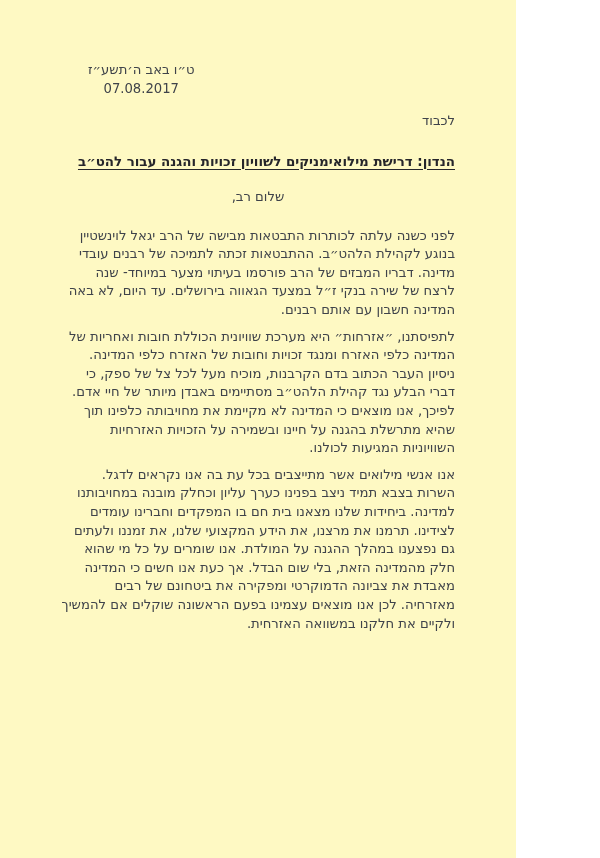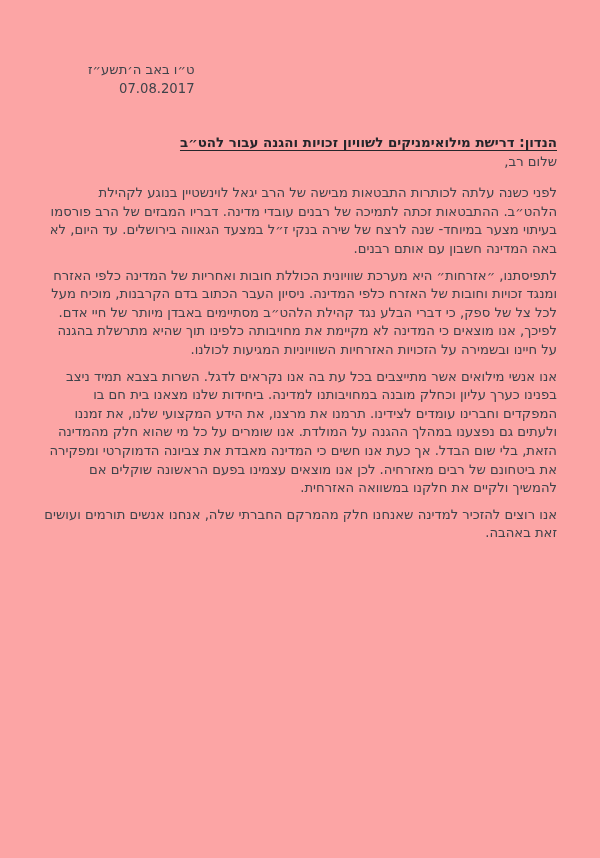--- a/index.html
+++ b/index.html
@@ -5,88 +5,89 @@
   html, body {
     margin: 0;
     padding: 0;
     width: 600px;
     height: 858px;
     background: #ffffff;
     overflow: hidden;
   }
   .page {
     position: relative;
-    width: 600px;
+    width: 516px;
     height: 858px;
-    background: #fca5a5;
+    background: #fef9c3;
     direction: rtl;
     font-family: "DejaVu Sans", sans-serif;
     color: #3f434a;
     font-size: 13.2px;
     line-height: 18.6px;
     box-sizing: border-box;
-    padding: 0 43px;
+    padding: 0 61px;
   }
   .date-block {
     position: absolute;
     left: 88px;
     top: 60px;
     direction: rtl;
     text-align: left;
     white-space: nowrap;
     font-size: 13.2px;
     line-height: 19px;
   }
   .date-greg {
     direction: ltr;
-    text-align: right;
+    text-align: center;
   }
   .recipient {
     padding-top: 112px;
     text-align: right;
     line-height: 18.5px;
   }
   .subject {
     margin-top: 22px;
     text-align: right;
     font-weight: bold;
     color: #26262b;
     text-decoration: underline;
     text-underline-offset: 3px;
     font-size: 13.4px;
   }
   .greeting {
-    text-align: right;
+    margin-top: 17px;
+    text-align: center;
   }
   .body-text {
-    margin-top: 13px;
+    margin-top: 20px;
   }
   .para {
     margin: 0 0 8px 0;
     text-align: right;
     direction: rtl;
   }
 </style>
 </head>
 <body>
 
 <div class="page">
 
   <div class="date-block">
     <div>ט״ו באב ה׳תשע״ז</div>
     <div class="date-greg">07.08.2017</div>
   </div>
 
   <div class="recipient">
+    <div>לכבוד</div>
   </div>
 
   <div class="subject">הנדון: דרישת מילואימניקים לשוויון זכויות והגנה עבור להט״ב</div>
 
   <div class="greeting">שלום רב,</div>
 
   <div class="body-text">
     <p class="para">לפני כשנה עלתה לכותרות התבטאות מבישה של הרב יגאל לוינשטיין בנוגע לקהילת הלהט״ב. ההתבטאות זכתה לתמיכה של רבנים עובדי מדינה. דבריו המבזים של הרב פורסמו בעיתוי מצער במיוחד- שנה לרצח של שירה בנקי ז״ל במצעד הגאווה בירושלים. עד היום, לא באה המדינה חשבון עם אותם רבנים.</p>
     <p class="para">לתפיסתנו, ״אזרחות״ היא מערכת שוויונית הכוללת חובות ואחריות של המדינה כלפי האזרח ומנגד זכויות וחובות של האזרח כלפי המדינה. ניסיון העבר הכתוב בדם הקרבנות, מוכיח מעל לכל צל של ספק, כי דברי הבלע נגד קהילת הלהט״ב מסתיימים באבדן מיותר של חיי אדם. לפיכך, אנו מוצאים כי המדינה לא מקיימת את מחויבותה כלפינו תוך שהיא מתרשלת בהגנה על חיינו ובשמירה על הזכויות האזרחיות השוויוניות המגיעות לכולנו.</p>
     <p class="para">אנו אנשי מילואים אשר מתייצבים בכל עת בה אנו נקראים לדגל. השרות בצבא תמיד ניצב בפנינו כערך עליון וכחלק מובנה במחויבותנו למדינה. ביחידות שלנו מצאנו בית חם בו המפקדים וחברינו עומדים לצידינו. תרמנו את מרצנו, את הידע המקצועי שלנו, את זמננו ולעתים גם נפצענו במהלך ההגנה על המולדת. אנו שומרים על כל מי שהוא חלק מהמדינה הזאת, בלי שום הבדל. אך כעת אנו חשים כי המדינה מאבדת את צביונה הדמוקרטי ומפקירה את ביטחונם של רבים מאזרחיה. לכן אנו מוצאים עצמינו בפעם הראשונה שוקלים אם להמשיך ולקיים את חלקנו במשוואה האזרחית.</p>
-    <p class="para">אנו רוצים להזכיר למדינה שאנחנו חלק מהמרקם החברתי שלה, אנחנו אנשים תורמים ועושים זאת באהבה.</p>
   </div>
 
 </div>
 
 </body></html>

